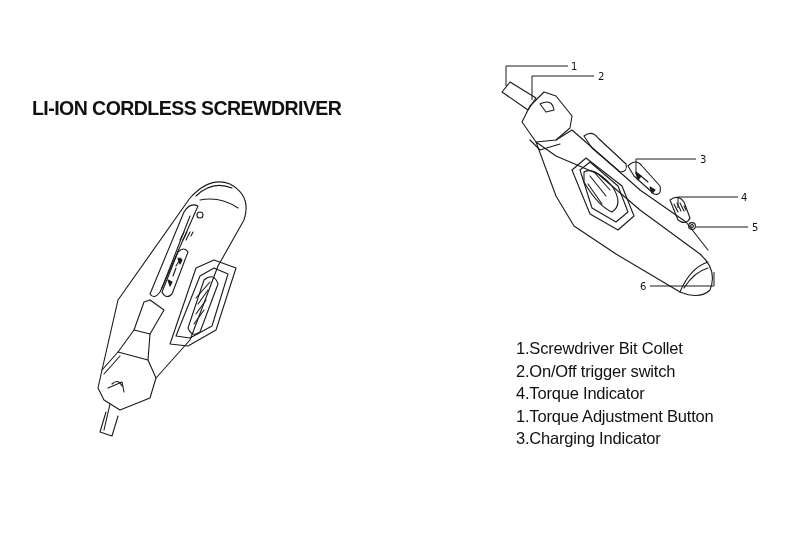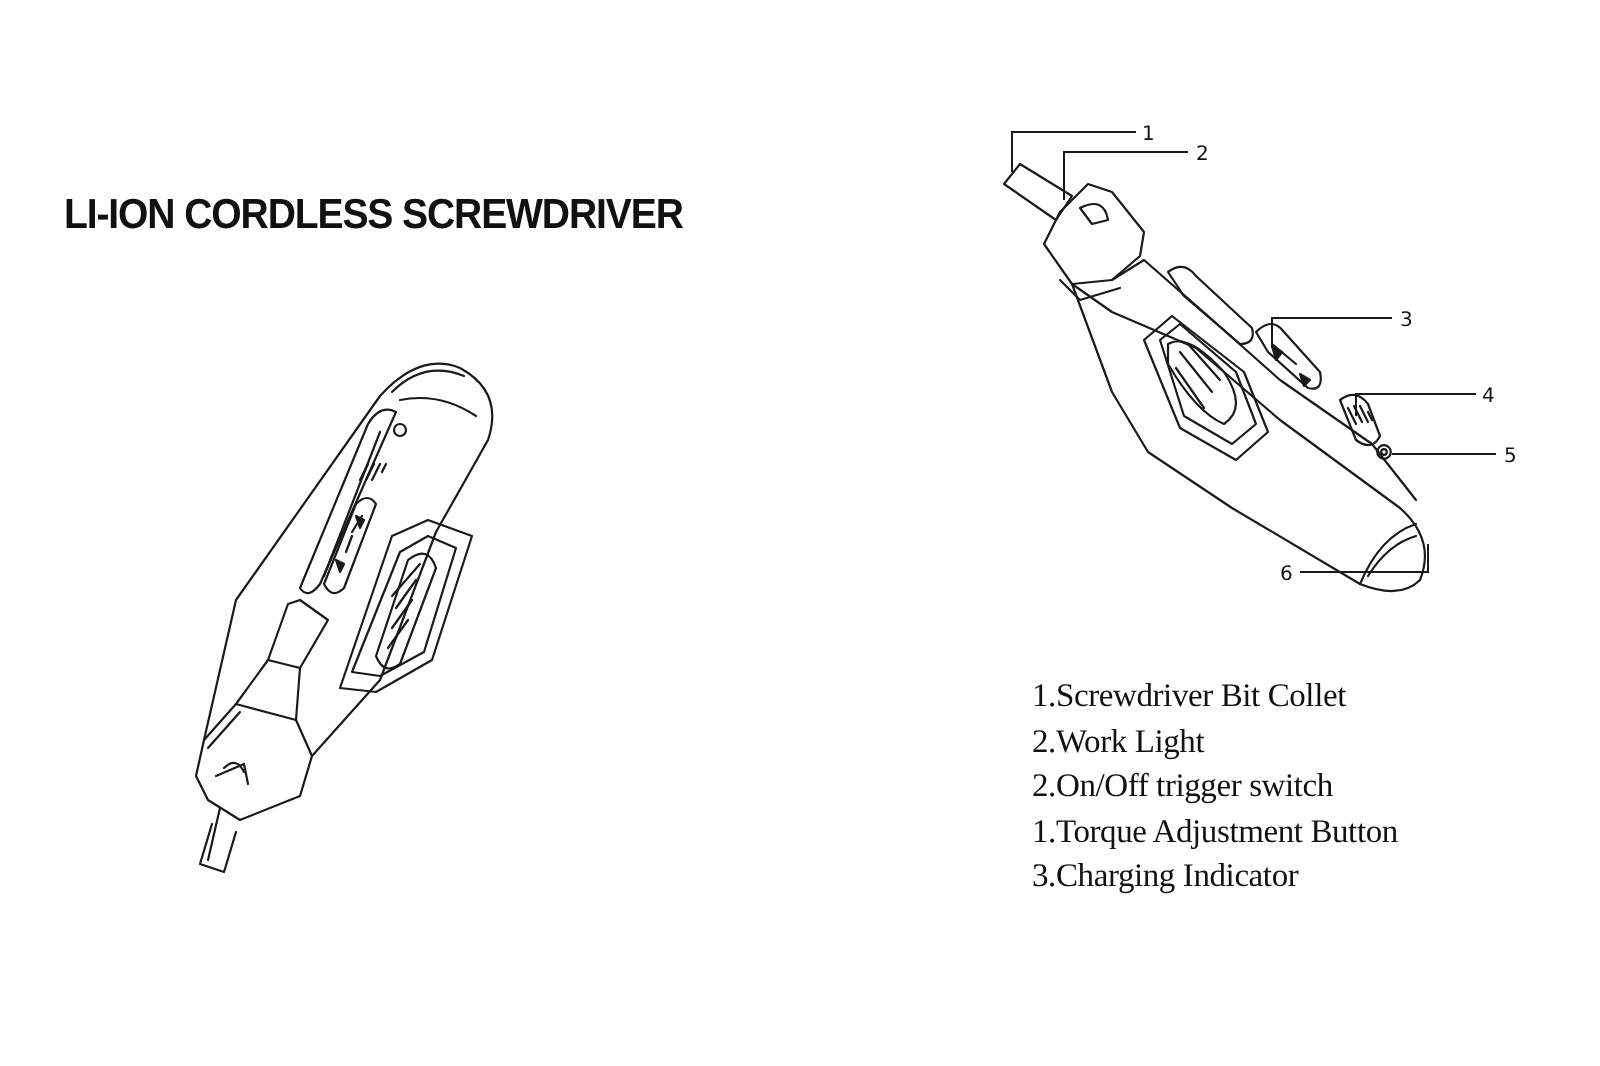--- a/index.html
+++ b/index.html
@@ -1,19 +1,19 @@
 <!DOCTYPE html>
 <html><head>
 <meta charset="utf-8">
 <style>
   html, body { margin:0; padding:0; background:#ffffff; }
   body { width:800px; height:533px; position:relative; overflow:hidden; font-family:"Liberation Sans", sans-serif; color:#1a1a1a; }
   .title { position:absolute; left:32px; top:96px; font-family:"Liberation Sans", sans-serif; font-weight:bold; font-size:21px; letter-spacing:-0.6px; transform:scaleX(0.93); transform-origin:left top; color:#111; white-space:nowrap; }
   .legend { position:absolute; left:516px; top:337px; margin:0; padding:0; list-style:none; }
-  .legend li { font-family:Liberation Serif, serif; font-size:16.5px; line-height:22.6px; color:#111; white-space:nowrap; letter-spacing:-0.2px; }
+  .legend li { font-family:Liberation Sans, sans-serif; font-size:16.5px; line-height:22.6px; color:#111; white-space:nowrap; letter-spacing:-0.2px; }
   svg { position:absolute; left:0; top:0; }
   .callout-num { font-family:"DejaVu Sans", sans-serif; font-size:10px; fill:#111; }
 </style>
 </head>
 <body>
 
 <div class="title">LI-ION CORDLESS SCREWDRIVER</div>
 
 <svg width="800" height="533" viewBox="0 0 800 533">
   <g fill="none" stroke="#1a1a1a" stroke-width="1.1" stroke-linejoin="round" stroke-linecap="round">
@@ -111,17 +111,17 @@
   <text class="callout-num" x="571" y="70">1</text>
   <text class="callout-num" x="598" y="80">2</text>
   <text class="callout-num" x="700" y="163">3</text>
   <text class="callout-num" x="741" y="201">4</text>
   <text class="callout-num" x="752" y="231">5</text>
   <text class="callout-num" x="640" y="290">6</text>
 </svg>
 
 <ul class="legend">
   <li>1.Screwdriver Bit Collet</li>
-  <li>2.Work Light</li>
   <li>2.On/Off trigger switch</li>
+  <li>4.Torque Indicator</li>
   <li>1.Torque Adjustment Button</li>
   <li>3.Charging Indicator</li>
 </ul>
 
 </body></html>

